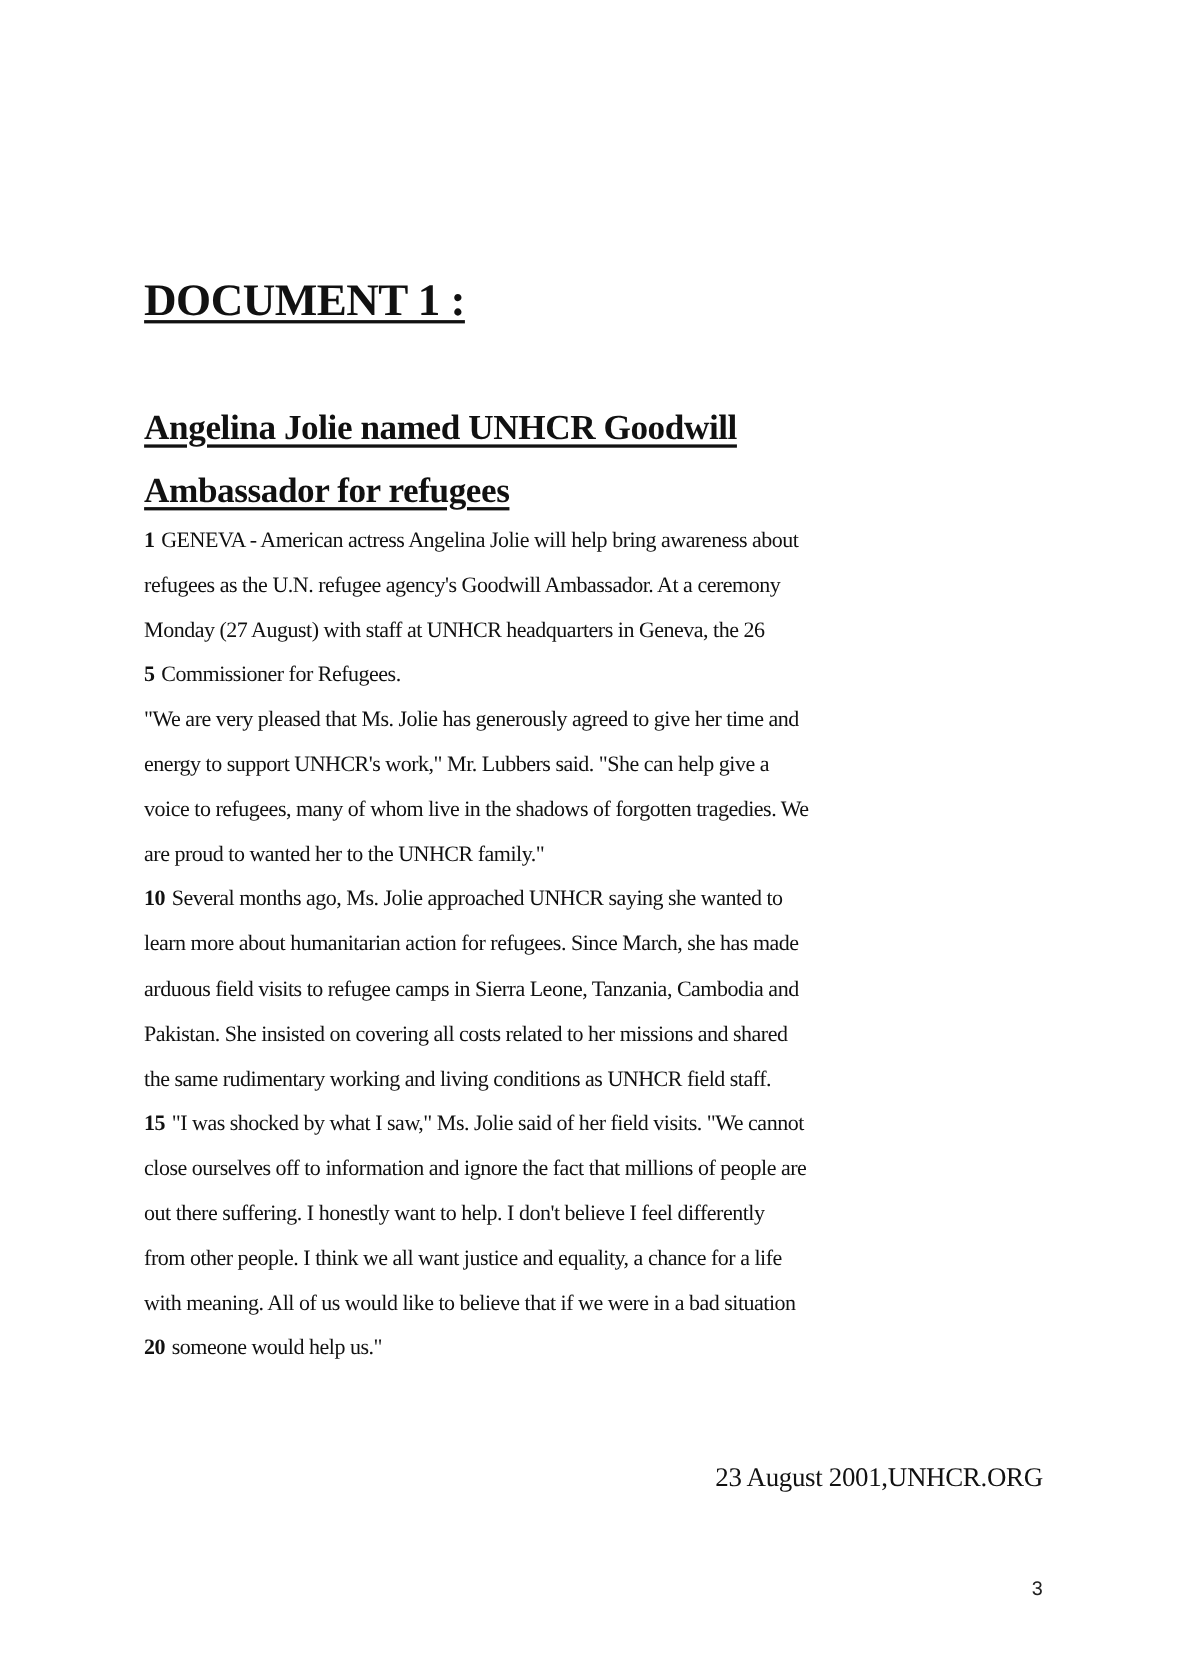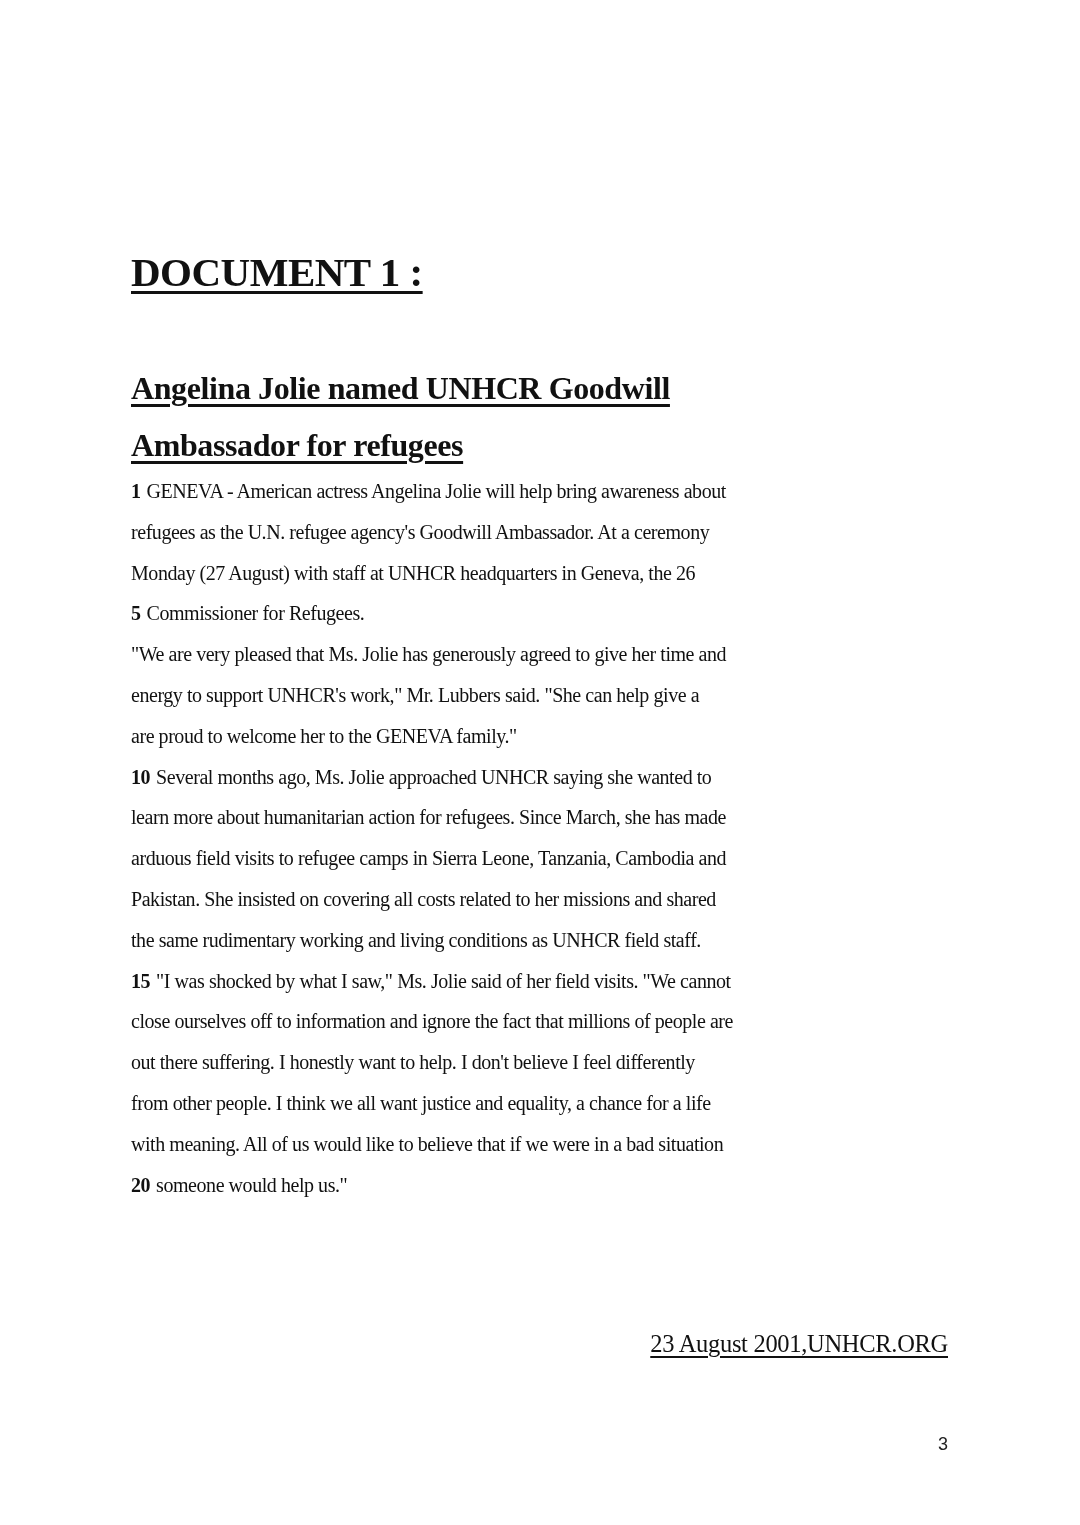--- a/index.html
+++ b/index.html
@@ -68,21 +68,20 @@
     .line-num {
       font-weight: bold;
       margin-right: 6px;
     }
     .source {
       position: absolute;
       right: 132px;
       top: 1330px;
       font-size: 24.5px;
       letter-spacing: -0.3px;
-      text-decoration: underline;
       text-decoration-thickness: 1.5px;
       text-underline-offset: 4px;
       white-space: nowrap;
       margin: 0;
     }
     .page-number {
       position: absolute;
       right: 132px;
       top: 1434px;
       font-family: "Liberation Sans", "DejaVu Sans", sans-serif;
@@ -103,21 +102,22 @@
     <span class="hl-line">Ambassador for refugees</span>
   </h2>
 
   <div class="body-text">
     <span class="line"><b class="line-num">1</b><span>GENEVA - American actress Angelina Jolie will help bring awareness about</span></span>
     <span class="line"><span>refugees as the U.N. refugee agency's Goodwill Ambassador. At a ceremony</span></span>
     <span class="line"><span>Monday (27 August) with staff at UNHCR headquarters in Geneva, the 26</span></span>
     <span class="line"><b class="line-num">5</b><span>Commissioner for Refugees.</span></span>
     <span class="line"><span>"We are very pleased that Ms. Jolie has generously agreed to give her time and</span></span>
     <span class="line"><span>energy to support UNHCR's work," Mr. Lubbers said. "She can help give a</span></span>
-    <span class="line"><span>are proud to welcome her to the GENEVA family."</span></span>
+    <span class="line"><span>voice to refugees, many of whom live in the shadows of forgotten tragedies. We</span></span>
+    <span class="line"><span>are proud to wanted her to the UNHCR family."</span></span>
     <span class="line"><b class="line-num">10</b><span>Several months ago, Ms. Jolie approached UNHCR saying she wanted to</span></span>
     <span class="line"><span>learn more about humanitarian action for refugees. Since March, she has made</span></span>
     <span class="line"><span>arduous field visits to refugee camps in Sierra Leone, Tanzania, Cambodia and</span></span>
     <span class="line"><span>Pakistan. She insisted on covering all costs related to her missions and shared</span></span>
     <span class="line"><span>the same rudimentary working and living conditions as UNHCR field staff.</span></span>
     <span class="line"><b class="line-num">15</b><span>"I was shocked by what I saw," Ms. Jolie said of her field visits. "We cannot</span></span>
     <span class="line"><span>close ourselves off to information and ignore the fact that millions of people are</span></span>
     <span class="line"><span>out there suffering. I honestly want to help. I don't believe I feel differently</span></span>
     <span class="line"><span>from other people. I think we all want justice and equality, a chance for a life</span></span>
     <span class="line"><span>with meaning. All of us would like to believe that if we were in a bad situation</span></span>

